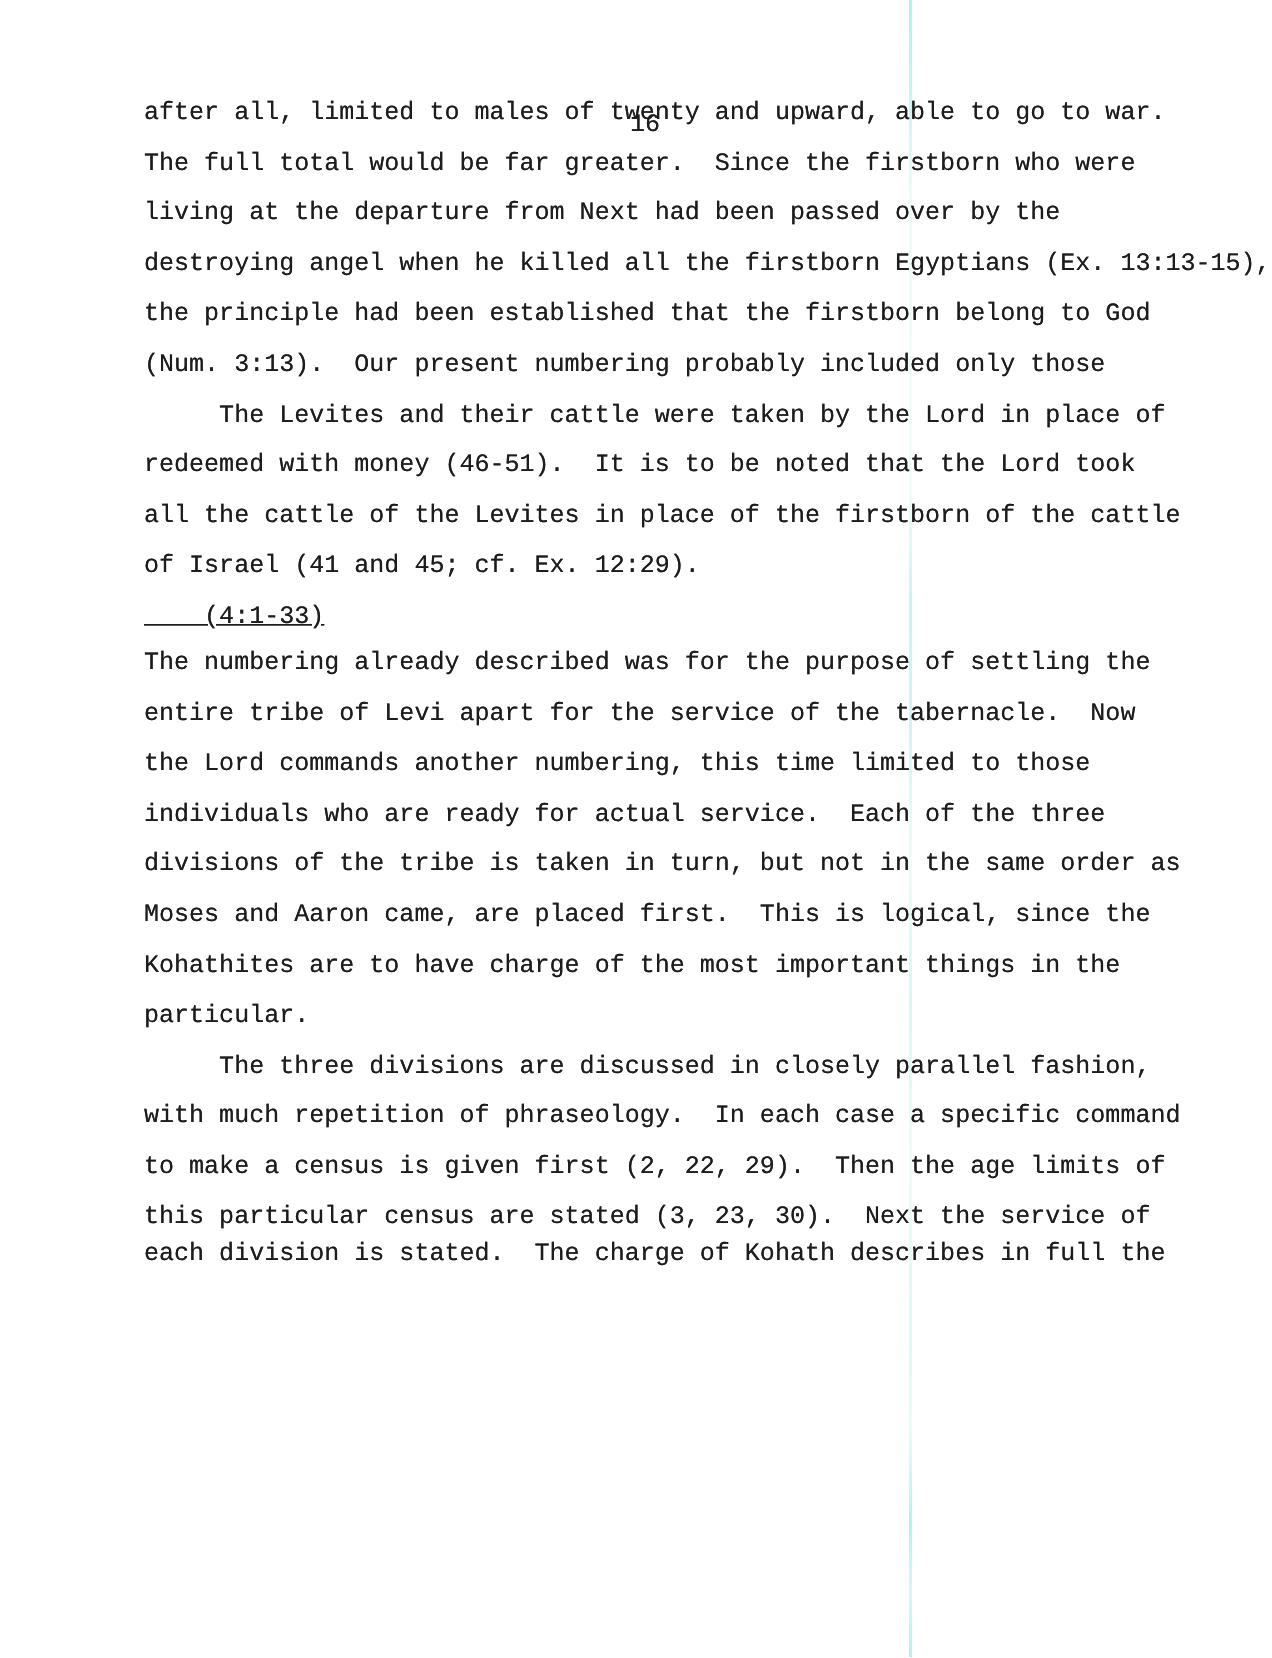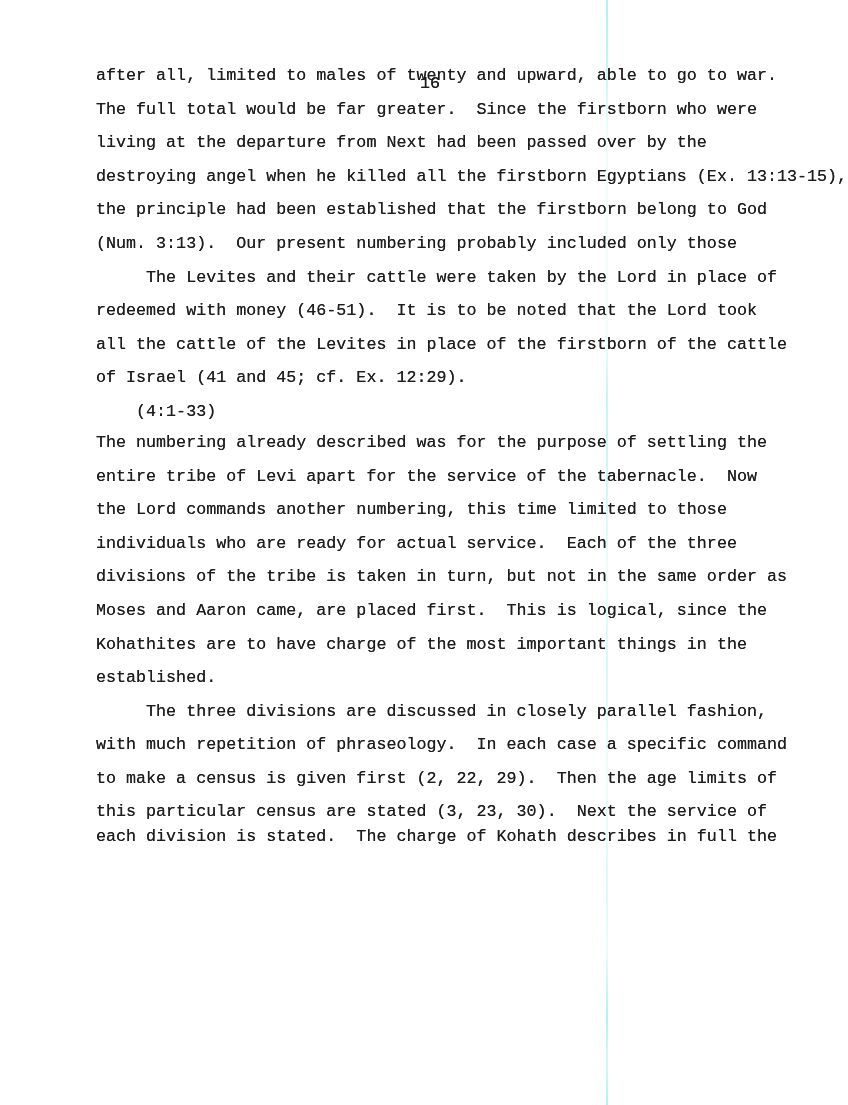--- a/index.html
+++ b/index.html
@@ -59,21 +59,21 @@
     top: 66px;
     font-size: 16.7px;
     text-shadow: 0 0 0.4px rgba(25,25,25,0.85);
   }
   .ln {
     height: 33.6px;
     line-height: 20px;
     white-space: pre;
   }
   .ln.h19 { height: 19px; }
-  .ln.h31 { height: 31px; }
+  .ln.h31 { height: 31px; text-decoration: underline; }
   .ln.h25 { height: 25px; }
 </style>
 </head>
 <body>
 
 <div class="page">
   <div class="scan-line"></div>
   <div class="page-number"><span>16</span></div>
   <div class="text-block">
     <div class="ln">after all, limited to males of twenty and upward, able to go to war.</div>
@@ -87,20 +87,20 @@
     <div class="ln">all the cattle of the Levites in place of the firstborn of the cattle</div>
     <div class="ln">of Israel (41 and 45; cf. Ex. 12:29).</div>
     <div class="ln h31">    (4:1-33)</div>
     <div class="ln">The numbering already described was for the purpose of settling the</div>
     <div class="ln">entire tribe of Levi apart for the service of the tabernacle.  Now</div>
     <div class="ln">the Lord commands another numbering, this time limited to those</div>
     <div class="ln">individuals who are ready for actual service.  Each of the three</div>
     <div class="ln">divisions of the tribe is taken in turn, but not in the same order as</div>
     <div class="ln">Moses and Aaron came, are placed first.  This is logical, since the</div>
     <div class="ln">Kohathites are to have charge of the most important things in the</div>
-    <div class="ln">established.</div>
+    <div class="ln">particular.</div>
     <div class="ln">     The three divisions are discussed in closely parallel fashion,</div>
     <div class="ln">with much repetition of phraseology.  In each case a specific command</div>
     <div class="ln">to make a census is given first (2, 22, 29).  Then the age limits of</div>
     <div class="ln h25">this particular census are stated (3, 23, 30).  Next the service of</div>
     <div class="ln">each division is stated.  The charge of Kohath describes in full the</div>
   </div>
 </div>
 
 </body></html>

